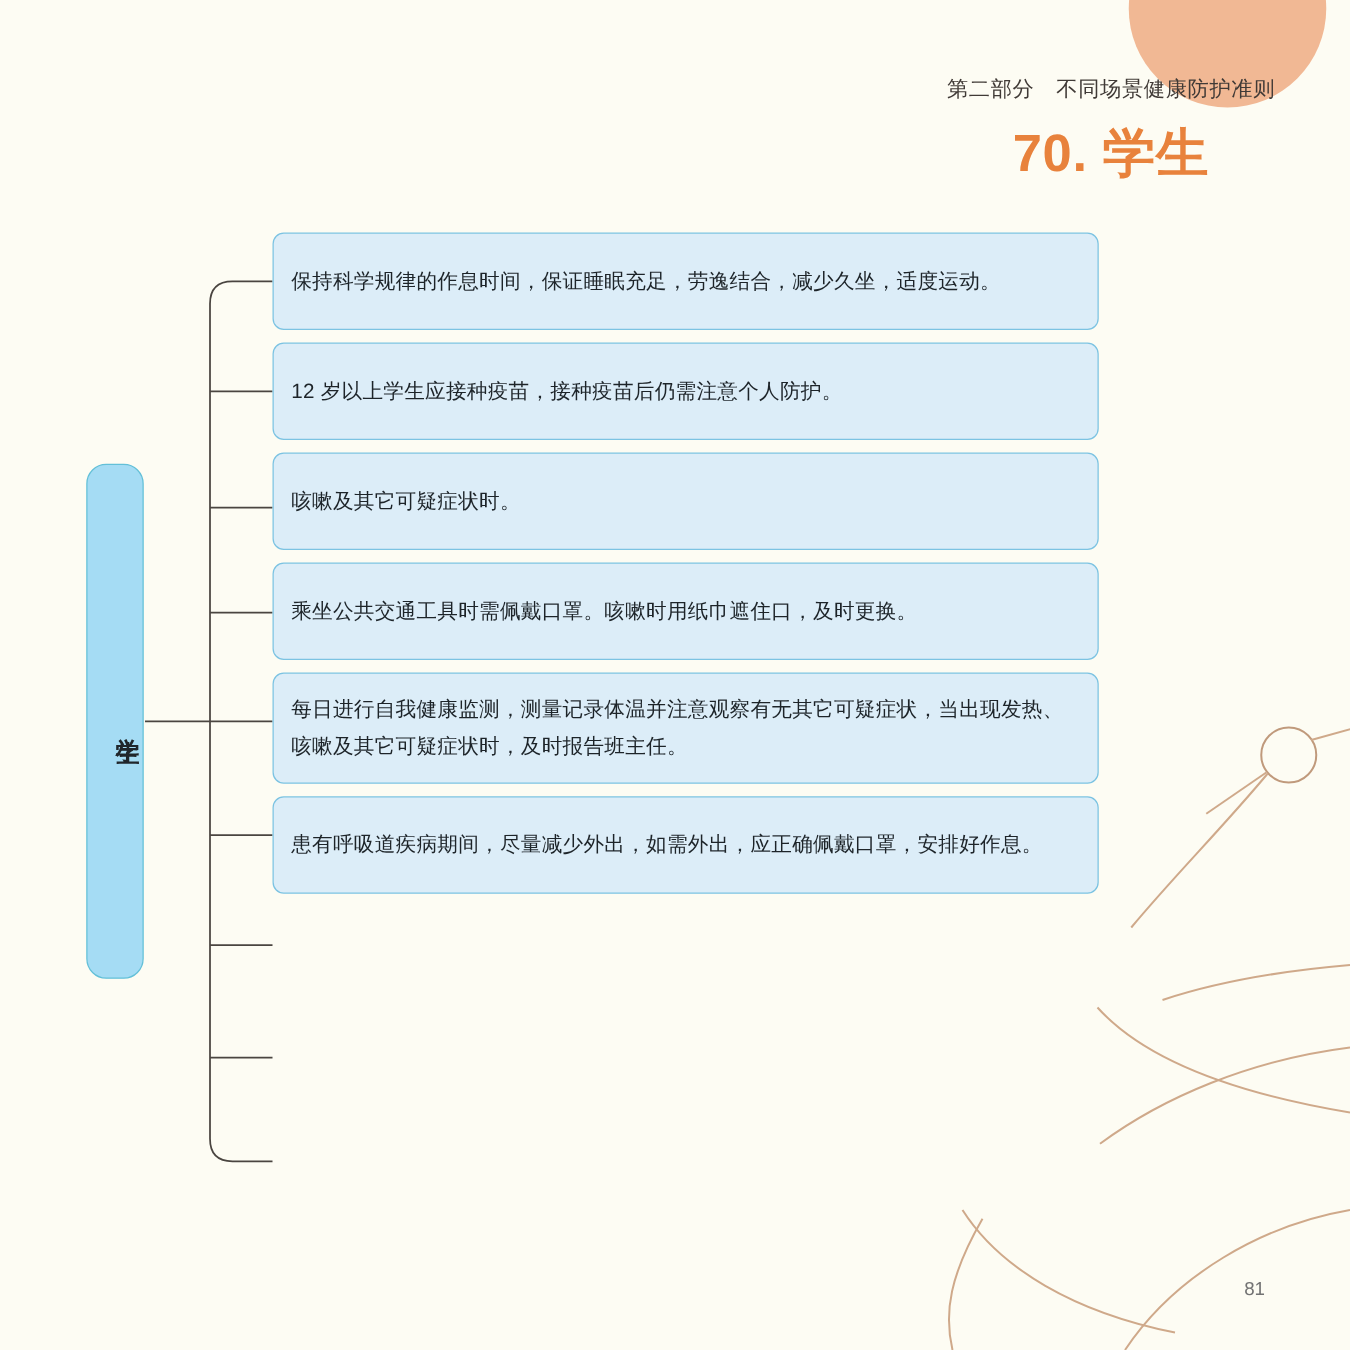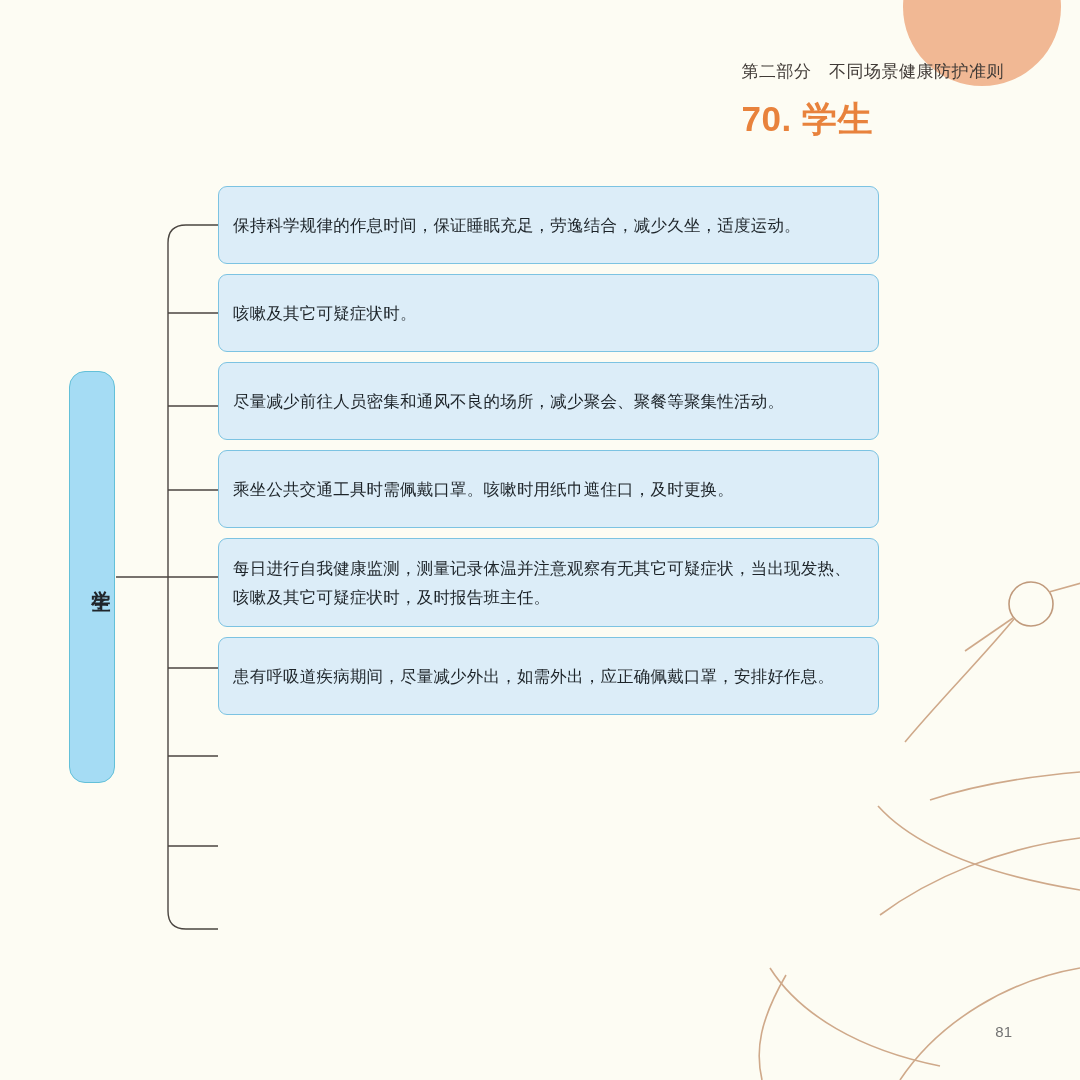--- a/index.html
+++ b/index.html
@@ -38,35 +38,35 @@
   #page {
     position: absolute;
     left: 0; top: 0;
     width: 1080px; height: 1080px;
     z-index: 2;
   }
 
   
   #header-section {
     position: absolute;
-    right: 76px;
+    right: 60px;
     top: 62px;
-    text-align: left;
+    text-align: center;
     z-index: 4;
   }
   #section-label {
     font-size: 17px;
     color: #403a36;
     letter-spacing: 0.5px;
     white-space: nowrap;
     line-height: 1.2;
   }
   #page-title {
     margin-top: 18px;
-    font-size: 35px;
+    font-size: 42px;
     font-weight: bold;
     color: #e8823c;
     letter-spacing: 0.5px;
     white-space: nowrap;
     line-height: 1.1;
   }
 
   
   #connector-svg {
     position: absolute;
@@ -192,24 +192,24 @@
 
   <div id="root-node">
     <div id="root-node-label">学生</div>
   </div>
 
   <div id="items-column">
       <div class="item-box lines1">
         <div class="item-text">保持科学规律的作息时间，保证睡眠充足，劳逸结合，减少久坐，适度运动。</div>
       </div>
       <div class="item-box lines1">
+        <div class="item-text">12 岁以上学生应接种疫苗，接种疫苗后仍需注意个人防护。</div>
+      </div>
+      <div class="item-box lines1">
         <div class="item-text">咳嗽及其它可疑症状时。</div>
-      </div>
-      <div class="item-box lines1">
-        <div class="item-text">尽量减少前往人员密集和通风不良的场所，减少聚会、聚餐等聚集性活动。</div>
       </div>
       <div class="item-box lines1">
         <div class="item-text">乘坐公共交通工具时需佩戴口罩。咳嗽时用纸巾遮住口，及时更换。</div>
       </div>
       <div class="item-box lines2">
         <div class="item-text">每日进行自我健康监测，测量记录体温并注意观察有无其它可疑症状，当出现发热、咳嗽及其它可疑症状时，及时报告班主任。</div>
       </div>
       <div class="item-box lines1">
         <div class="item-text">患有呼吸道疾病期间，尽量减少外出，如需外出，应正确佩戴口罩，安排好作息。</div>
       </div>

